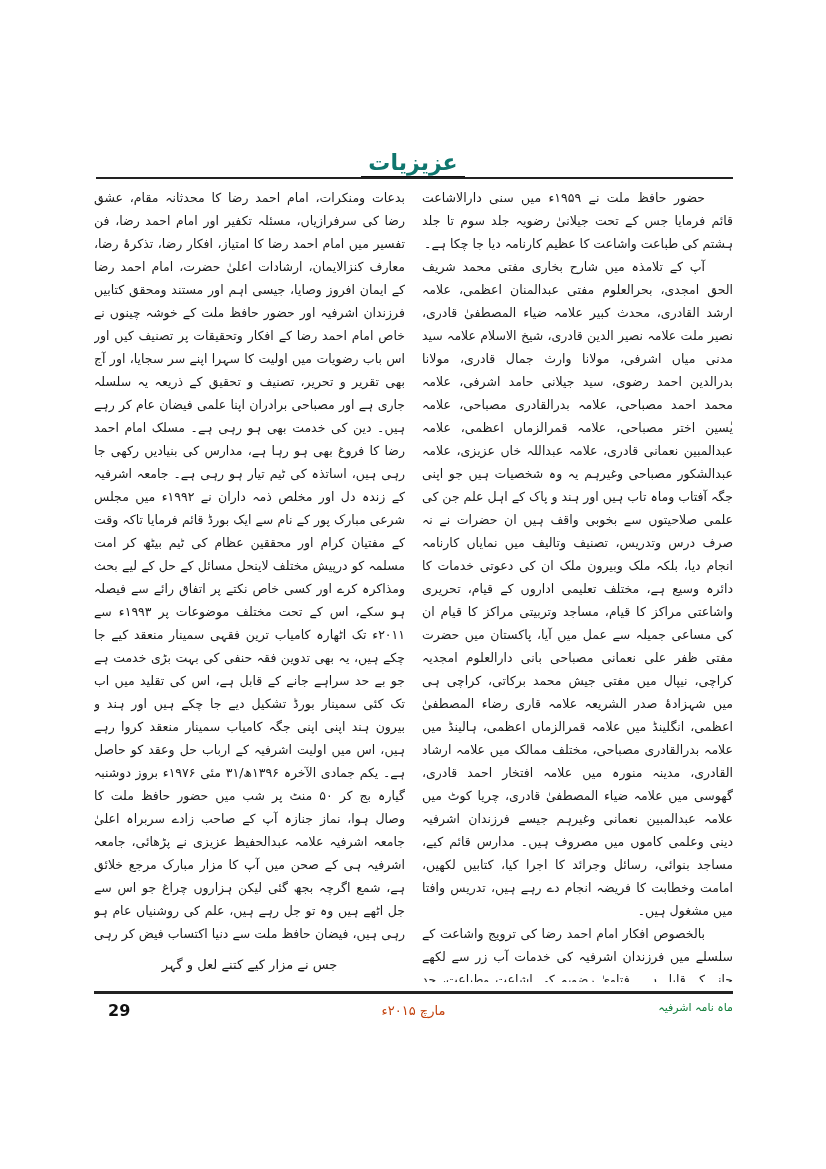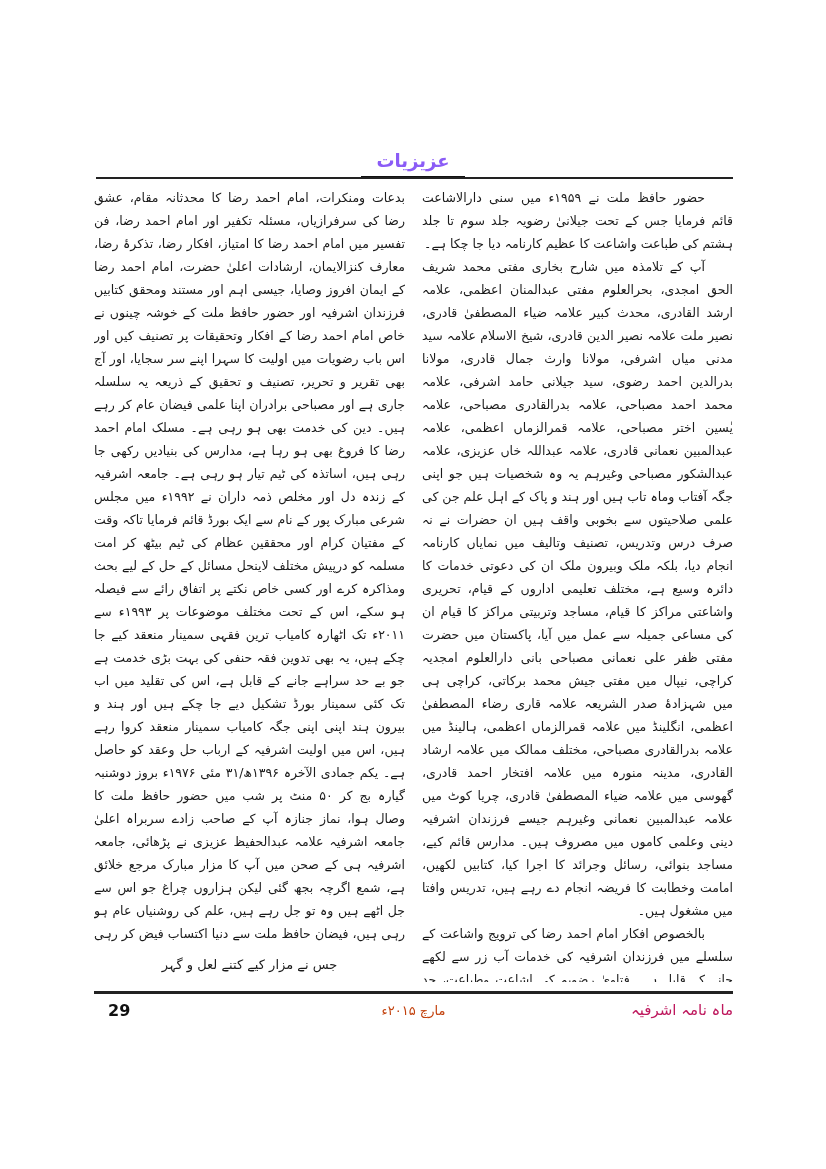--- a/index.html
+++ b/index.html
@@ -16,24 +16,24 @@
     overflow: hidden;
   }
 
   
   .header-title {
     position: absolute;
     top: 150px;
     left: 0;
     width: 100%;
     text-align: center;
-    font-size: 18px;
+    font-size: 22px;
     font-weight: bold;
     letter-spacing: 1px;
-    color: #8b5cf6;
+    color: #0f766e;
   }
   .title-underline {
     position: absolute;
     top: 176px;
     left: 361px;
     width: 104px;
     height: 3px;
     background: #111;
   }
   .header-rule {
@@ -97,22 +97,22 @@
     top: 1001px;
     left: 94px;
     width: 639px;
     height: 26px;
     direction: rtl;
   }
   .footer .magazine {
     position: absolute;
     right: 0;
     top: 0;
-    font-size: 15px;
-    color: #be185d;
+    font-size: 11px;
+    color: #15803d;
   }
   .footer .issue-date {
     position: absolute;
     left: 50%;
     transform: translateX(-50%);
     top: 2px;
     font-size: 13px;
     color: #c2410c;
   }
   .footer .page-num {

